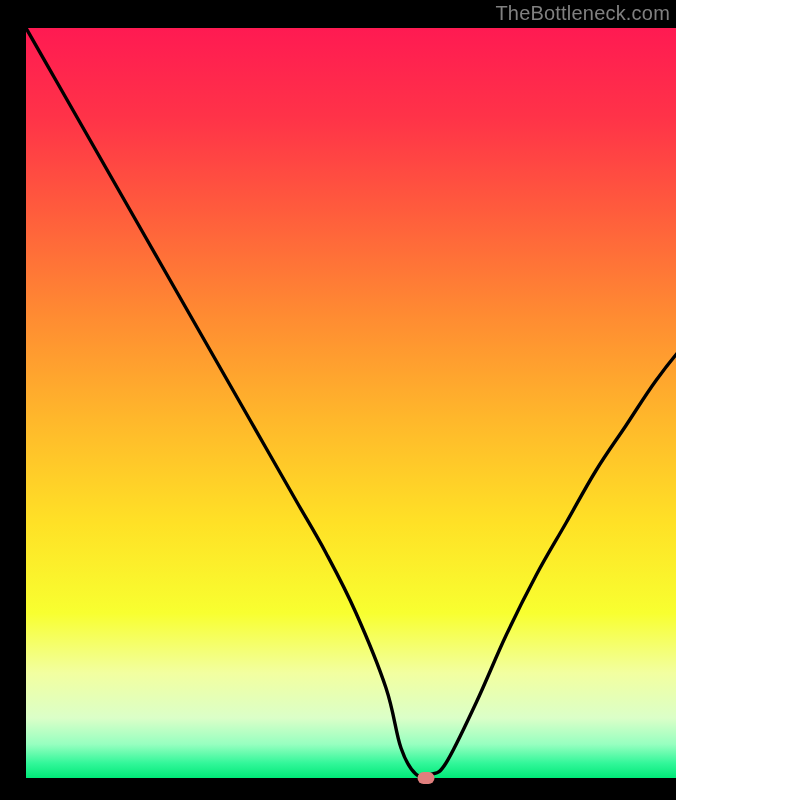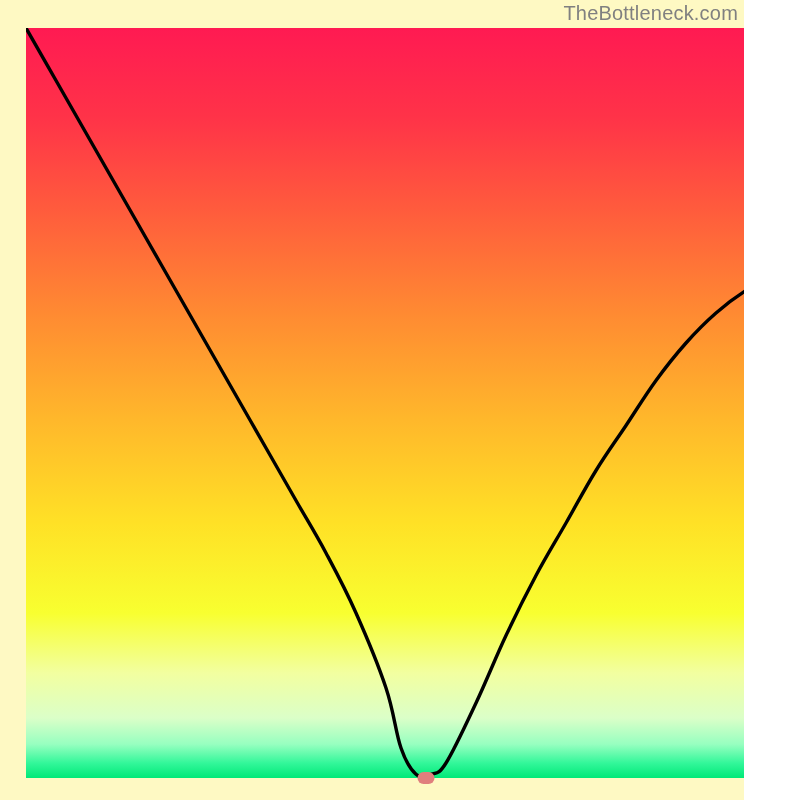--- a/index.html
+++ b/index.html
@@ -3,23 +3,23 @@
 <meta charset="utf-8">
 <style>
   body {
     margin: 0;
     padding: 0;
     background: #fff;
     font-family: Arial, Helvetica, sans-serif;
   }
   .stage {
     position: relative;
-    width: 744px;
+    width: 676px;
     height: 800px;
-    background: #fef9c3;
+    background: #000000;
     overflow: hidden;
   }
   .attribution {
     position: absolute;
     top: 2px;
     right: 6px;
     color: #808080;
     font-size: 20px;
     font-weight: 400;
     z-index: 30;

